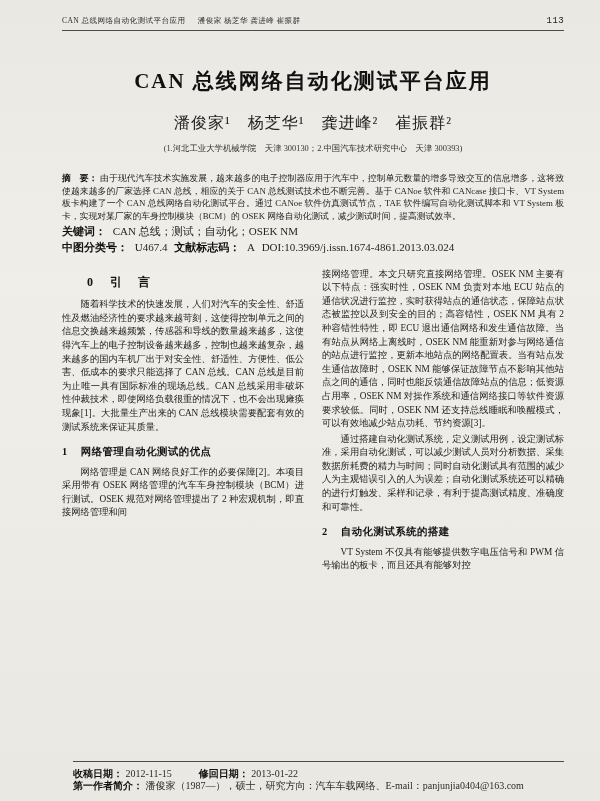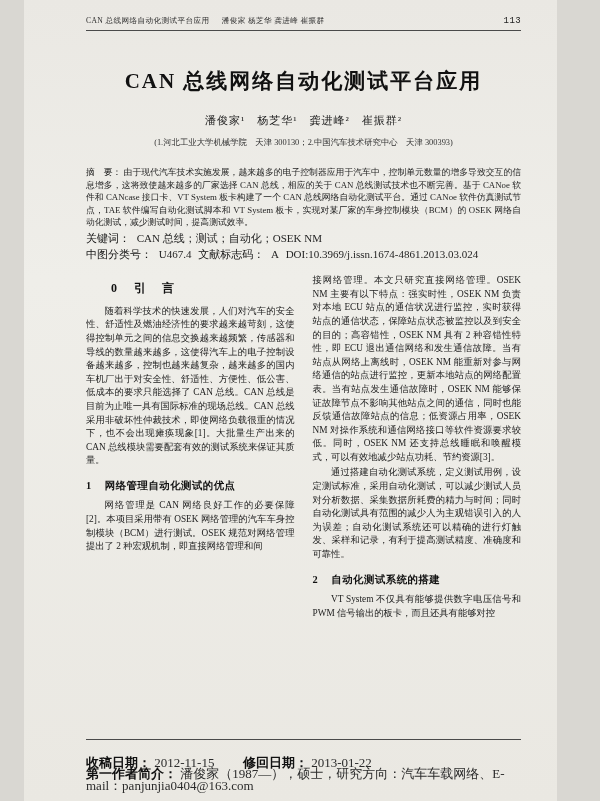--- a/index.html
+++ b/index.html
@@ -3,71 +3,70 @@
 <meta charset="utf-8">
 <style>
   html,body{margin:0;padding:0;}
   body{
     width:600px;height:801px;
     background:#d9d7d2;
     font-family:"Liberation Serif","DejaVu Serif",serif;
   }
   .page{
     position:relative;
-    width:533px;height:801px;
+    width:600px;height:801px;
     box-sizing:border-box;
     padding:16px 36px 10px 62px;
     background:linear-gradient(180deg,#eae8e3 0%,#efeee9 35%,#eae8e2 100%);
     color:#1e1e1e;
     overflow:hidden;
-    margin-left:24px;
   }
   .running-head{
     display:flex;justify-content:space-between;align-items:baseline;
     font-size:7.6px;color:#2e2e2e;letter-spacing:.4px;
   }
   .running-left span{margin-right:10px;}
   .page-number{font-size:9px;color:#222;font-family:Liberation Mono, monospace;}
   .head-rule{border:none;border-top:1px solid #4a4a4a;margin:4px 0 0 0;}
   h1.title{
     text-align:center;font-size:21px;font-weight:bold;
     letter-spacing:2px;margin:36px 0 0 0;color:#111;
   }
   .authors{
-    text-align:center;font-size:11px;margin-top:18px;letter-spacing:1px;color:#222;
+    text-align:center;font-size:16px;margin-top:18px;letter-spacing:1px;color:#222;
   }
   .affiliation{
     text-align:center;font-size:8.4px;margin-top:9px;color:#333;
   }
   .abstract{
     margin-top:18px;font-size:8.8px;line-height:12.6px;text-align:justify;color:#252525;
   }
-  .abstract .label,.kv .label{font-weight:normal;color:#111;}
+  .abstract .label,.kv .label{font-weight:bold;color:#111;}
   .kv{margin-top:3px;font-size:11px;line-height:12.6px;color:#252525;}
   .kv span{margin-right:4px;}
   .columns{
     display:flex;gap:18px;margin-top:14px;height:452px;overflow:hidden;
   }
   .col{
     flex:1 1 0;font-size:9.3px;line-height:13.6px;text-align:justify;color:#222;
   }
   .col h2{
     font-size:12px;font-weight:bold;letter-spacing:2px;margin:8px 0 9px 0;color:#111;padding-left:25px;
   }
   .col h3{
     font-size:10.4px;font-weight:bold;margin:11px 0 7px 0;color:#111;letter-spacing:.5px;
   }
   .col h2 .sec-num,.col h3 .sec-num{margin-right:10px;}
   .col p{margin:0 0 2px 0;}
   .col p.indent{text-indent:2em;}
   .page-footer{
-    position:absolute;left:62px;right:36px;bottom:10px;
+    position:absolute;left:73px;right:36px;bottom:10px;
     border-top:1px solid #4a4a4a;
-    padding-top:17px;
-    font-size:13px;line-height:11.5px;color:#2b2b2b;
+    padding-top:6px;
+    font-size:10px;line-height:11.5px;color:#2b2b2b;
   }
   .page-footer .label{font-weight:bold;color:#111;}
   .page-footer .gap{display:inline-block;width:22px;}
 </style>
 </head>
 <body>
 
 <div class="page">
 
   <div class="running-head">

